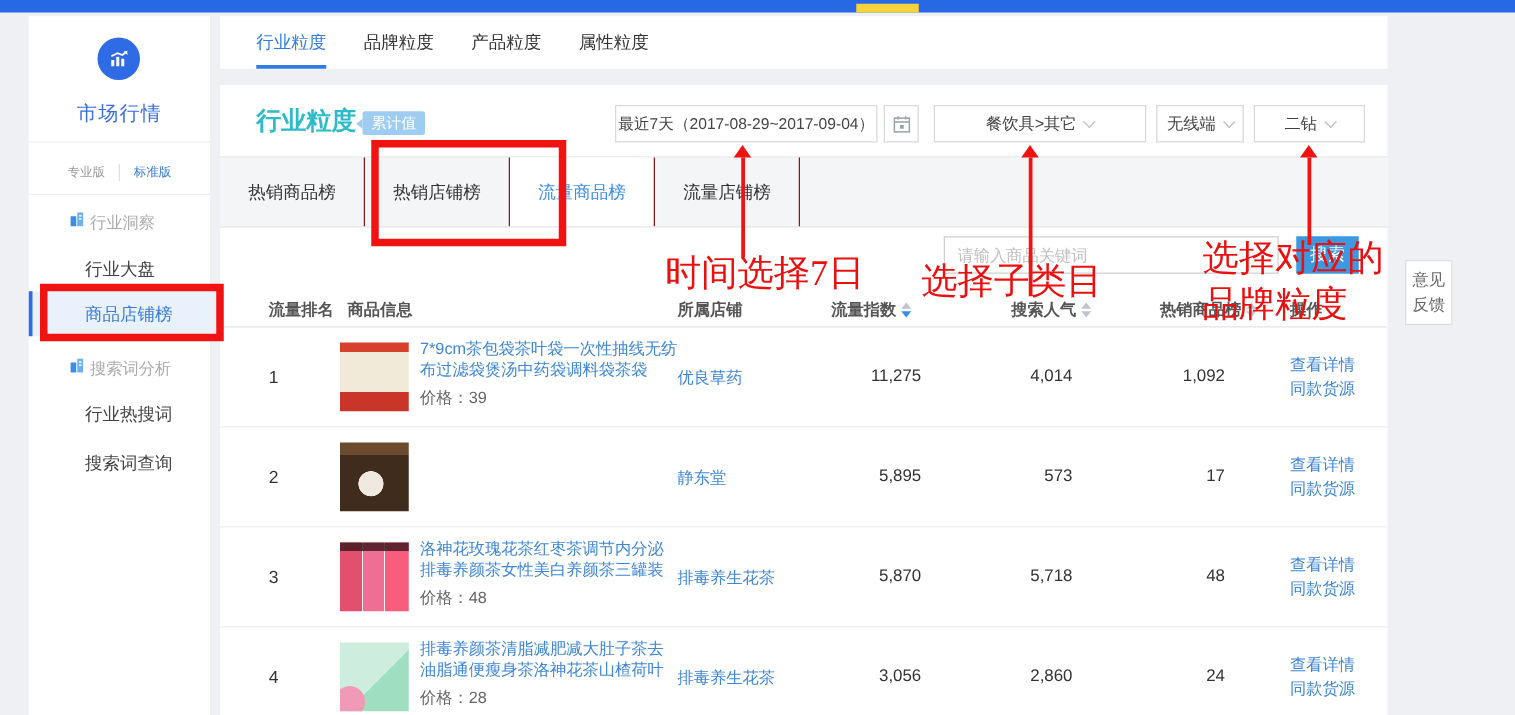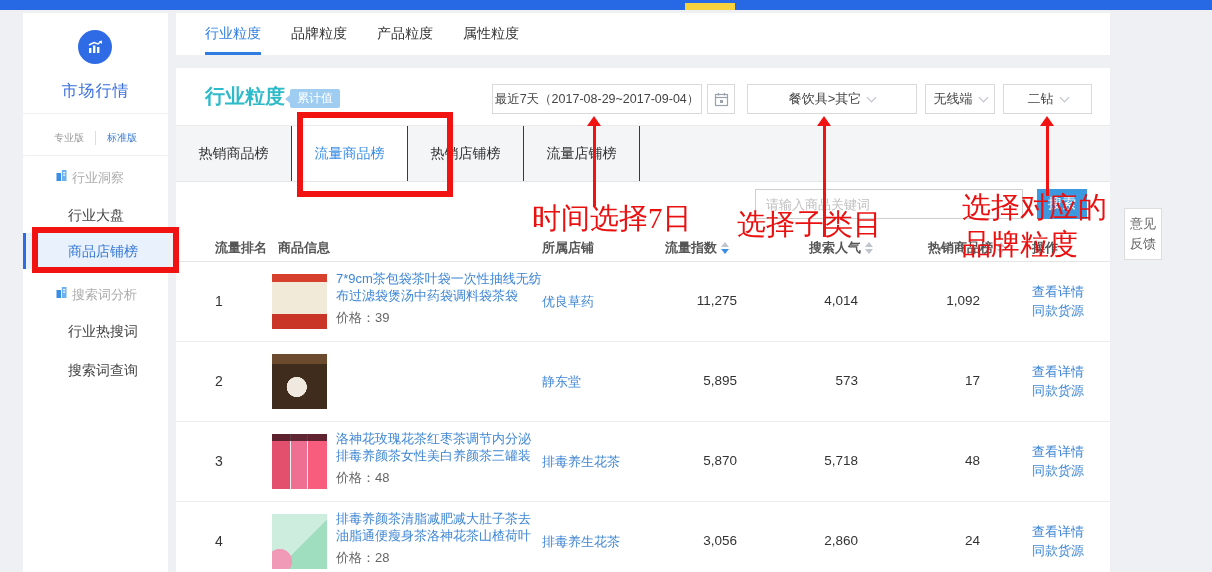--- a/index.html
+++ b/index.html
@@ -182,22 +182,22 @@
     <span>无线端</span>
     <span class="caret"></span>
   </div>
   <div id="level-dd" class="filter-btn">
     <span>二钻</span>
     <span class="caret"></span>
   </div>
 
   <div id="subtabs">
     <div class="sub-tab">热销商品榜</div>
+    <div class="sub-tab">热销店铺榜</div>
     <div class="sub-tab active">流量商品榜</div>
-    <div class="sub-tab">热销店铺榜</div>
     <div class="sub-tab">流量店铺榜</div>
   </div>
 
   <input id="search-input" type="text" placeholder="请输入商品关键词" style="">
   <button id="search-btn">搜索</button>
 
   <div id="thead">
     <div style="left:39px">流量排名</div>
     <div style="left:102px">商品信息</div>
     <div style="left:366px">所属店铺</div>

